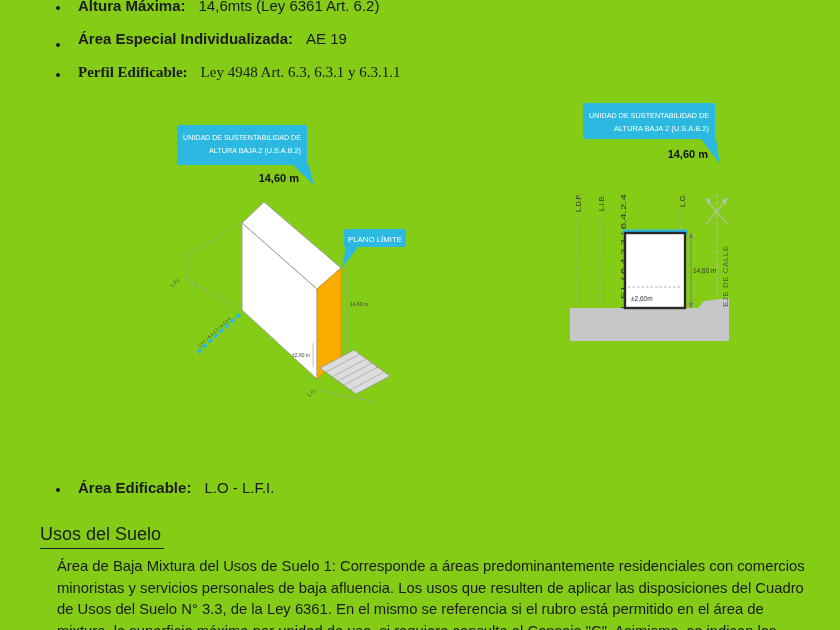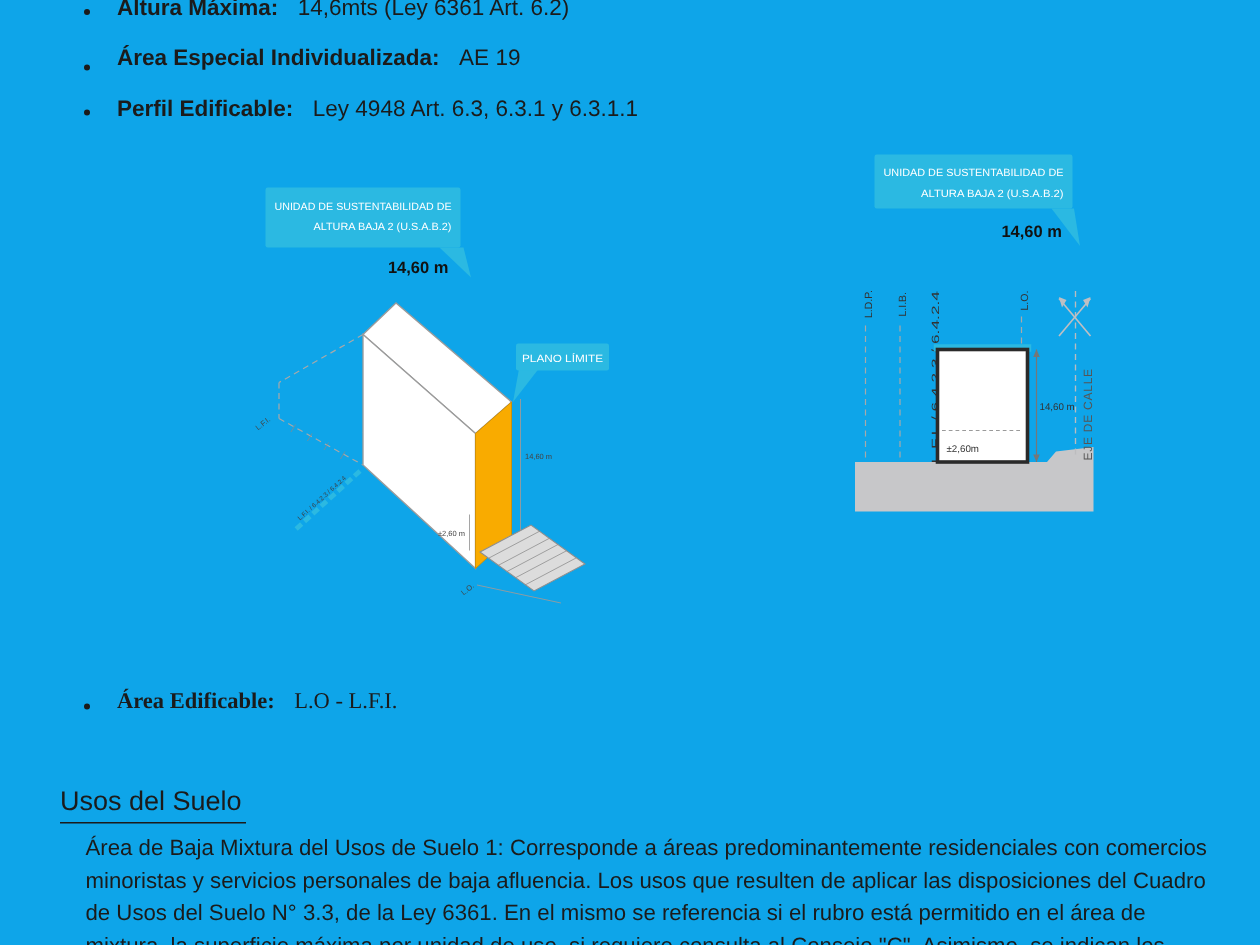--- a/index.html
+++ b/index.html
@@ -1,25 +1,25 @@
 <!DOCTYPE html>
 <html><head>
 <meta charset="utf-8">
 <style>
   html,body{margin:0;padding:0;}
   body{width:840px;height:630px;overflow:hidden;background:#ffffff;
        font-family:"Liberation Sans","DejaVu Sans",sans-serif;color:#1b1b1b;}
-  .page{position:relative;width:840px;height:630px;background:#0ea5e9;}
+  .page{position:relative;width:840px;height:630px;background:#84cc16;}
 
   
   .info-row{position:absolute;left:56px;display:flex;white-space:nowrap;font-size:15px;}
   .info-row .dot{width:4px;height:4px;border-radius:50%;background:#1b1b1b;margin-top:9px;flex:none;}
   .info-row .lbl{font-weight:bold;margin-left:18px;}
   .info-row .val{margin-left:13px;}
-  .r1{top:-3px;} .r2{top:30px;align-items:flex-end;} .r3{top:64px;} .r4{top:460px;font-family:Liberation Serif, serif;}
+  .r1{top:-3px;} .r2{top:30px;align-items:flex-end;} .r3{top:64px;font-family:Liberation Serif, serif;} .r4{top:479px;}
 
   
   .usos-heading{position:absolute;left:40px;top:524px;font-size:18px;font-weight:normal;
                 border-bottom:1.6px solid #1b1b1b;padding:0 3px 3px 0;}
   .usos-paragraph{position:absolute;left:57px;top:556px;width:752px;font-size:14.8px;
                   line-height:21.5px;}
 
   
   svg.diag{position:absolute;}
   .wire{fill:#ffffff;stroke:#9b9b9b;stroke-width:0.9;}

